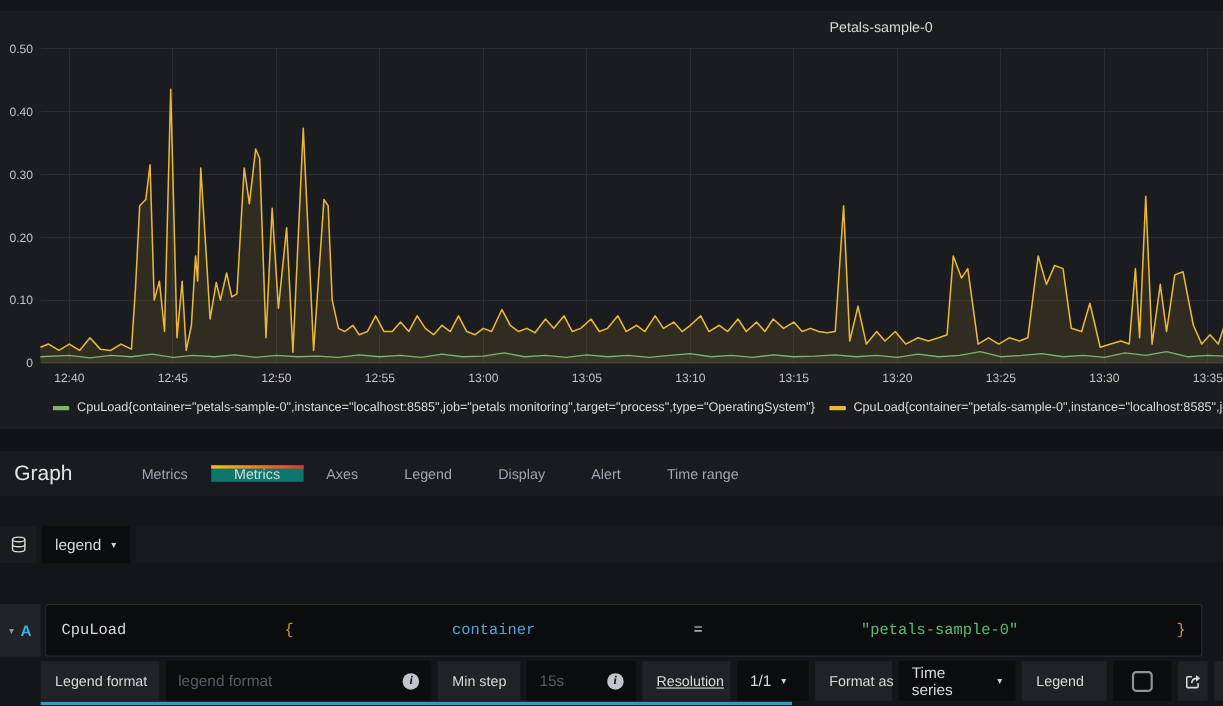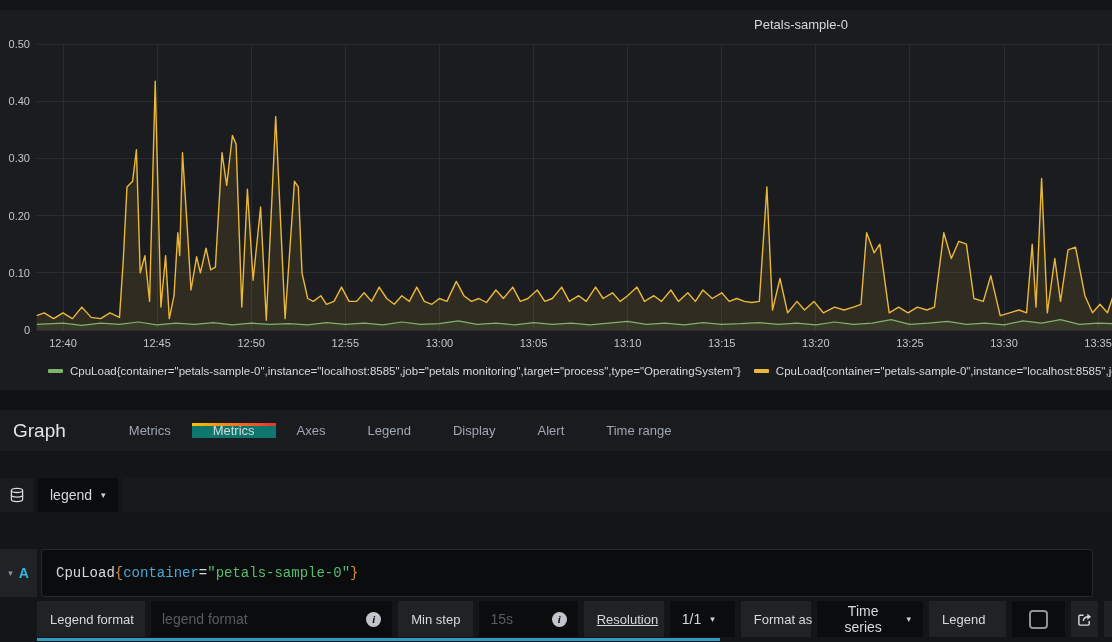--- a/index.html
+++ b/index.html
@@ -41,39 +41,39 @@
         gap:9px; padding:0 12px; cursor:pointer; }
   .caret { font-size:9px; color:#cfd2d6; line-height:1; }
   .ds-fill { flex:1; background:#17191d; }
 
   .query-row { display:flex; margin-top:37px; height:48px; }
   .q-ref { width:37px; background:#202226; display:flex; align-items:center; justify-content:center; gap:6px; }
   .q-collapse { font-size:9px; color:#8d939b; }
   .q-letter { color:#33b5e5; font-weight:bold; font-size:14px; }
   .q-field { flex:1; margin-left:4px; margin-right:19px; background:#0b0c0e;
              border:1px solid #26292e; border-radius:3px; display:flex; align-items:center;
-             padding:0 14px; font-family:"Liberation Mono","DejaVu Sans Mono",monospace; font-size:14px; }
+             padding:0 14px; font-family:"Liberation Mono","DejaVu Sans Mono",monospace; font-size:14px;justify-content:space-between; }
 
   .opts-row { display:flex; margin-top:4px; margin-left:37px; height:36px; gap:6px; }
   .inp { background:#0b0c0e; display:flex; align-items:center; padding:0 11px; font-size:14px; }
   .inp .ph { color:#585c62; }
   .info-icon { margin-left:auto; width:15px; height:15px; border-radius:50%; background:#c2c6cc;
                color:#0b0c0e; font-size:11px; font-weight:bold; font-style:italic;
                font-family:"Liberation Serif",serif; display:flex; align-items:center;
                justify-content:center; flex:0 0 auto; }
   .cb-box { width:54px; background:#0b0c0e; display:flex; align-items:center; justify-content:center; }
   .checkbox { width:19px; height:19px; border:2px solid #8f9399; border-radius:4px; cursor:pointer; }
   .icon-box { width:28px; background:#1f2125; display:flex; align-items:center; justify-content:center; cursor:pointer; }
   .sliver { width:8px; background:#1f2125; }
   .focus-line { margin-left:37px; margin-top:1px; width:683px; height:3px; background:#2e9bbf; }
 
   .w-lf-label { width:108px; } .w-lf-input { width:246px; }
   .w-ms-label { width:76px; }  .w-ms-input { width:100px; }
   .w-res-label { width:80px;text-decoration:underline; } .w-res-dd { width:66px; justify-content:flex-start; }
-  .w-fa-label { width:70px; }  .w-fa-dd { width:108px; justify-content:space-between;text-align:center; }
+  .w-fa-label { width:70px; }  .w-fa-dd { width:108px; justify-content:space-between; }
   .w-in-label { width:78px; }
 </style>
 </head>
 <body>
 
 <div class="panel">
   <div class="panel-title">Petals-sample-0</div>
   <svg id="chart" class="chart-svg" width="1112" height="340" viewBox="0 0 1112 340">
       <line x1="37" x2="1112" y1="306" y2="306" stroke="#2a2c30" stroke-width="1" shape-rendering="crispEdges"></line>
       <line x1="37" x2="1112" y1="248.8" y2="248.8" stroke="#2a2c30" stroke-width="1" shape-rendering="crispEdges"></line>

